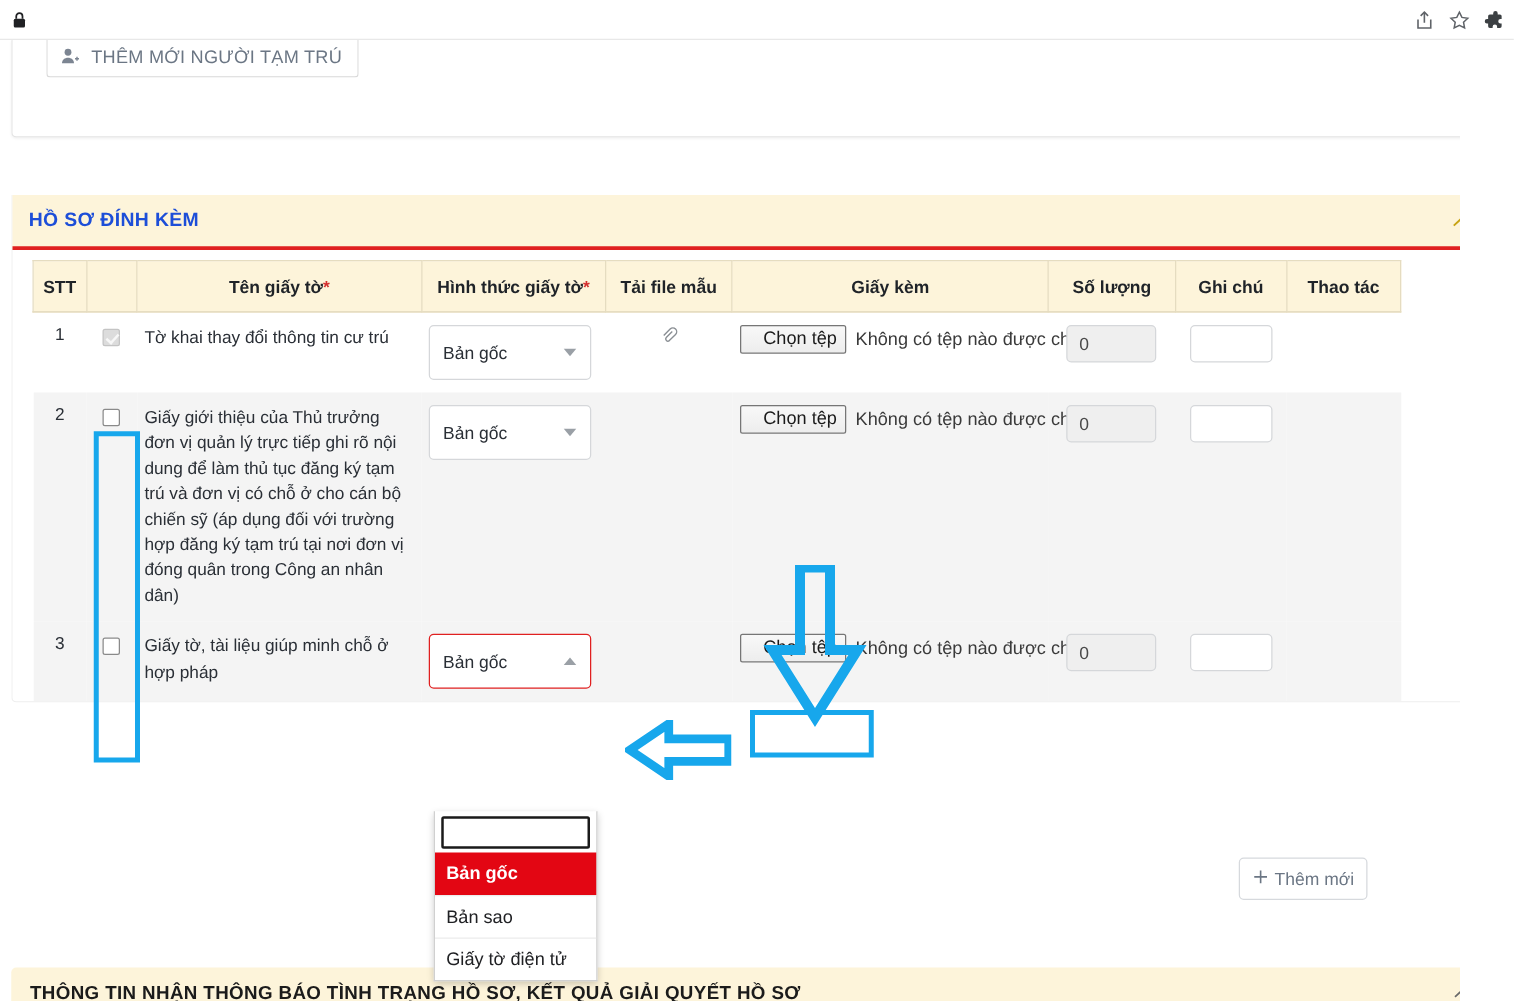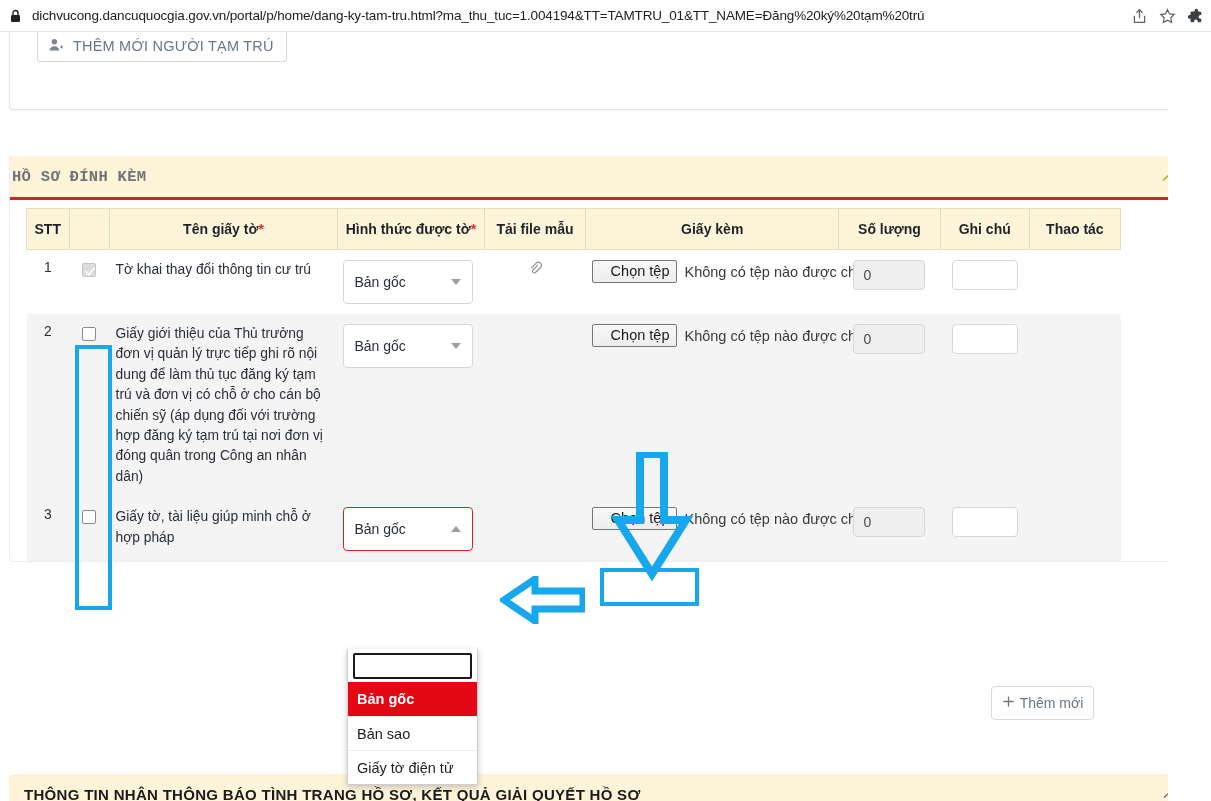--- a/index.html
+++ b/index.html
@@ -88,26 +88,25 @@
     border-radius: 0 0 4px 4px;
   }
   #attach-header {
     position: relative;
     height: 44px;
     background: #fdf4da;
     border-bottom: 3px solid #e02020;
     display: flex; align-items: center;
   }
   #attach-header-title {
-    margin-left: 2px;
+    margin-left: 13px;
     font-size: 15.5px;
     font-weight: 700;
-    color: #737373;
+    color: #1d4ed8;
     letter-spacing: 0.3px;
-    font-family: Liberation Mono, monospace;
   }
   #attach-collapse-icon {
     position: absolute; right: 22px; top: 12px;
     width: 20px; height: 20px;
     color: #c8a415;
   }
   #attach-note {
     padding: 22px 14px 12px 14px;
     font-size: 13.2px;
     font-style: italic;
@@ -330,21 +329,20 @@
 </head>
 <body>
 
 <div id="browser-bar">
   <span id="lock-icon">
     <svg width="11" height="14" viewBox="0 0 11 14">
       <rect x="1" y="6" width="9" height="7" rx="1.2" fill="#202124"></rect>
       <path d="M3 6 V4 a2.5 2.5 0 0 1 5 0 V6" fill="none" stroke="#202124" stroke-width="1.4"></path>
     </svg>
   </span>
-  <span id="url-text">dichvucong.dancuquocgia.gov.vn/portal/p/home/dang-ky-tam-tru.html?ma_thu_tuc=1.004194&amp;TT=TAMTRU_01&amp;TT_NAME=Đăng%20ký%20tạm%20trú</span>
   <div id="browser-actions">
     <span class="chrome-icon">
       <svg width="17" height="17" viewBox="0 0 20 20" fill="none" stroke="#5f6368" stroke-width="1.5">
         <path d="M4 9v8h12V9"></path>
           <path d="M10 12V2"></path>
           <path d="M6.5 5.5L10 2l3.5 3.5"></path>
       </svg>
     </span>
     <span class="chrome-icon">
       <svg width="17" height="17" viewBox="0 0 20 20" fill="none" stroke="#5f6368" stroke-width="1.4">
@@ -384,21 +382,21 @@
       </span>
     </div>
 
 
     <table id="doc-table">
       <thead>
         <tr>
           <th class="c-stt"><span>STT</span></th>
           <th class="c-chk"><span></span></th>
           <th class="c-name"><span>Tên giấy tờ</span><span class="req">*</span></th>
-          <th class="c-type"><span>Hình thức được tờ</span><span class="req">*</span></th>
+          <th class="c-type"><span>Hình thức giấy tờ</span><span class="req">*</span></th>
           <th class="c-tmpl"><span>Tải file mẫu</span></th>
           <th class="c-attach"><span>Giấy kèm</span></th>
           <th class="c-qty"><span>Số lượng</span></th>
           <th class="c-note"><span>Ghi chú</span></th>
           <th class="c-act"><span>Thao tác</span></th>
         </tr>
       </thead>
       <tbody>
 
         <tr class="odd">

